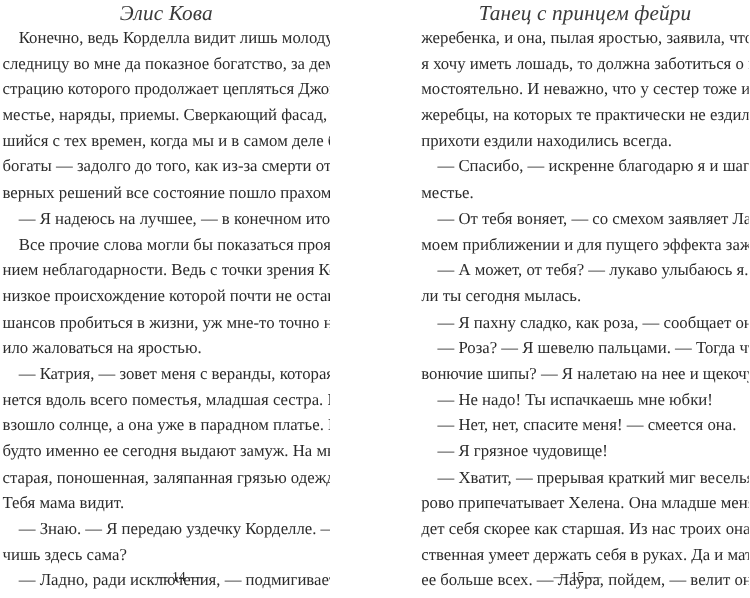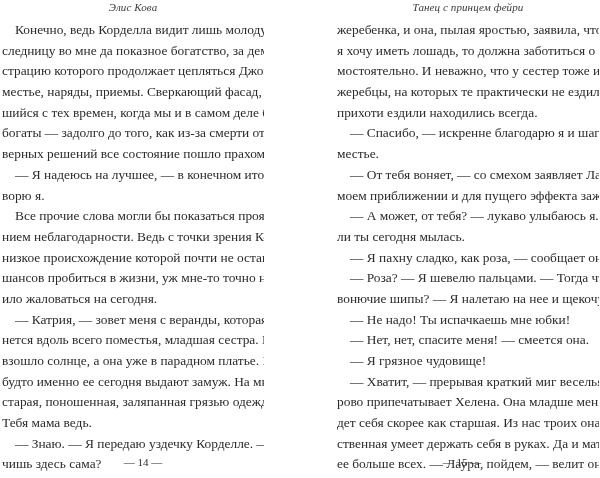--- a/index.html
+++ b/index.html
@@ -23,21 +23,21 @@
   }
   .page.left { left: 2px; }
   .page.right { left: 337px; }
   .running-head {
     position: absolute;
     top: 1px;
     left: 0;
     width: 100%;
     text-align: center;
     font-style: italic;
-    font-size: 11px;
+    font-size: 17px;
     color: #3a3a3a;
     letter-spacing: 0.1px;
   }
   .body {
     position: absolute;
     top: 20px;
     left: 0;
     width: 100%;
     font-size: 13.4px;
     line-height: 20.7px;
@@ -71,32 +71,31 @@
   <div class="running-head">Элис Кова</div>
   <div class="body" id="left-body">
       <span class="line indent">Конечно, ведь Корделла видит лишь молодую на-</span>
       <span class="line">следницу во мне да показное богатство, за демон-</span>
       <span class="line">страцию которого продолжает цепляться Джойс: по-</span>
       <span class="line">местье, наряды, приемы. Сверкающий фасад, остав-</span>
       <span class="line">шийся с тех времен, когда мы и в самом деле были</span>
       <span class="line">богаты — задолго до того, как из-за смерти отца и не-</span>
       <span class="line last">верных решений все состояние пошло прахом.</span>
       <span class="line indent">— Я надеюсь на лучшее, — в конечном итоге го-</span>
-      <span class="line last">ворю я.</span>
       <span class="line indent">Все прочие слова могли бы показаться проявле-</span>
       <span class="line">нием неблагодарности. Ведь с точки зрения Корделлы,</span>
       <span class="line">низкое происхождение которой почти не оставляло</span>
       <span class="line">шансов пробиться в жизни, уж мне-то точно не сто-</span>
-      <span class="line last">ило жаловаться на сегодня.</span>
+      <span class="line last">ило жаловаться на яростью.</span>
       <span class="line indent">— Катрия, — зовет меня с веранды, которая тя-</span>
       <span class="line">нется вдоль всего поместья, младшая сестра. Едва</span>
       <span class="line">взошло солнце, а она уже в парадном платье. Как</span>
       <span class="line">будто именно ее сегодня выдают замуж. На мне же</span>
       <span class="line">старая, поношенная, заляпанная грязью одежда. —</span>
-      <span class="line last">Тебя мама ведь.</span>
+      <span class="line last">Тебя мама видит.</span>
       <span class="line indent">— Знаю. — Я передаю уздечку Корделле. — Закон-</span>
       <span class="line last">чишь здесь сама?</span>
       <span class="line indent last">— Ладно, ради исключения, — подмигивает она.</span>
     </div>
   <div class="folio">— 14 —</div>
 </div>
 
 <div class="page right">
   <div class="running-head">Танец с принцем фейри</div>
   <div class="body" id="right-body">

